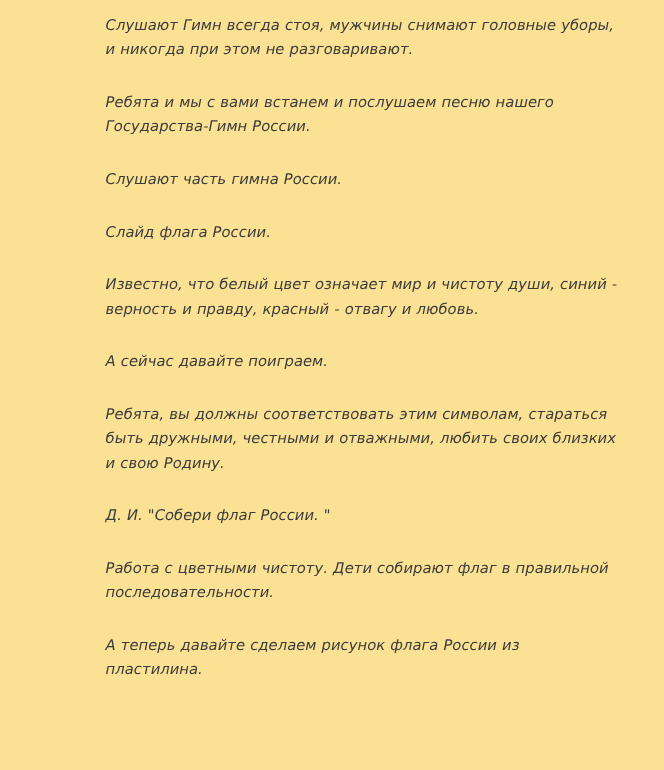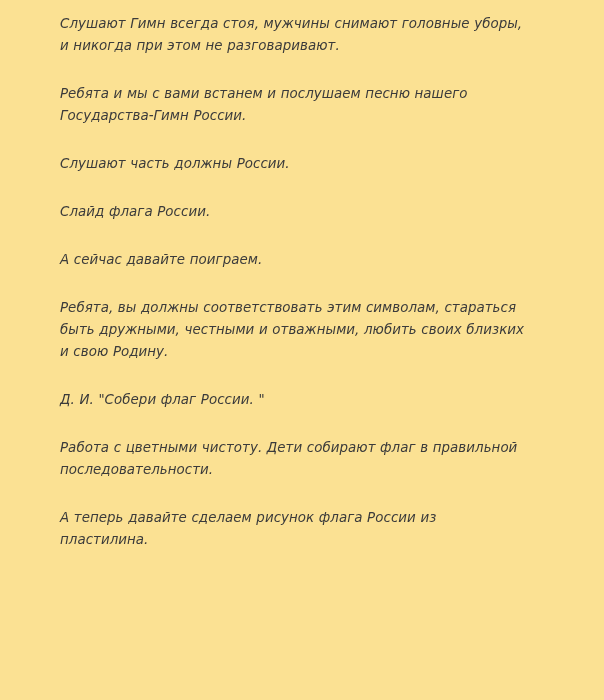--- a/index.html
+++ b/index.html
@@ -12,21 +12,21 @@
     height: 700px;
     background: #fbe193;
     font-family: "DejaVu Sans", "Liberation Sans", sans-serif;
     overflow: hidden;
   }
   #document-body {
     box-sizing: border-box;
     width: 604px;
     height: 700px;
     background: #fbe193;
-    padding: 6px 40px 0 60px;
+    padding: 6px 40px 0 96px;
   }
   .para {
     margin: 0 0 26px 0;
     font-size: 13.4px;
     line-height: 22px;
     font-style: italic;
     font-weight: 400;
     color: #3b3b3b;
     letter-spacing: 0.05px;
     max-width: 468px;
@@ -36,20 +36,21 @@
   .para:first-child {
     margin-top: 7px;
   }
 </style>
 </head>
 <body>
 
 <main id="document-body">
   <p class="para">Слушают Гимн всегда стоя, мужчины снимают головные уборы, и никогда при этом не разговаривают.</p>
   <p class="para">Ребята и мы с вами встанем и послушаем песню нашего Государства-Гимн России.</p>
-  <p class="para">Слушают часть должны России.</p>
+  <p class="para">Слушают часть гимна России.</p>
   <p class="para">Слайд флага России.</p>
+  <p class="para">Известно, что белый цвет означает мир и чистоту души, синий - верность и правду, красный - отвагу и любовь.</p>
   <p class="para">А сейчас давайте поиграем.</p>
   <p class="para">Ребята, вы должны соответствовать этим символам, стараться быть дружными, честными и отважными, любить своих близких и свою Родину.</p>
   <p class="para">Д. И. "Собери флаг России. "</p>
   <p class="para">Работа с цветными чистоту. Дети собирают флаг в правильной последовательности.</p>
   <p class="para">А теперь давайте сделаем рисунок флага России из пластилина.</p>
 </main>
 
 </body></html>

